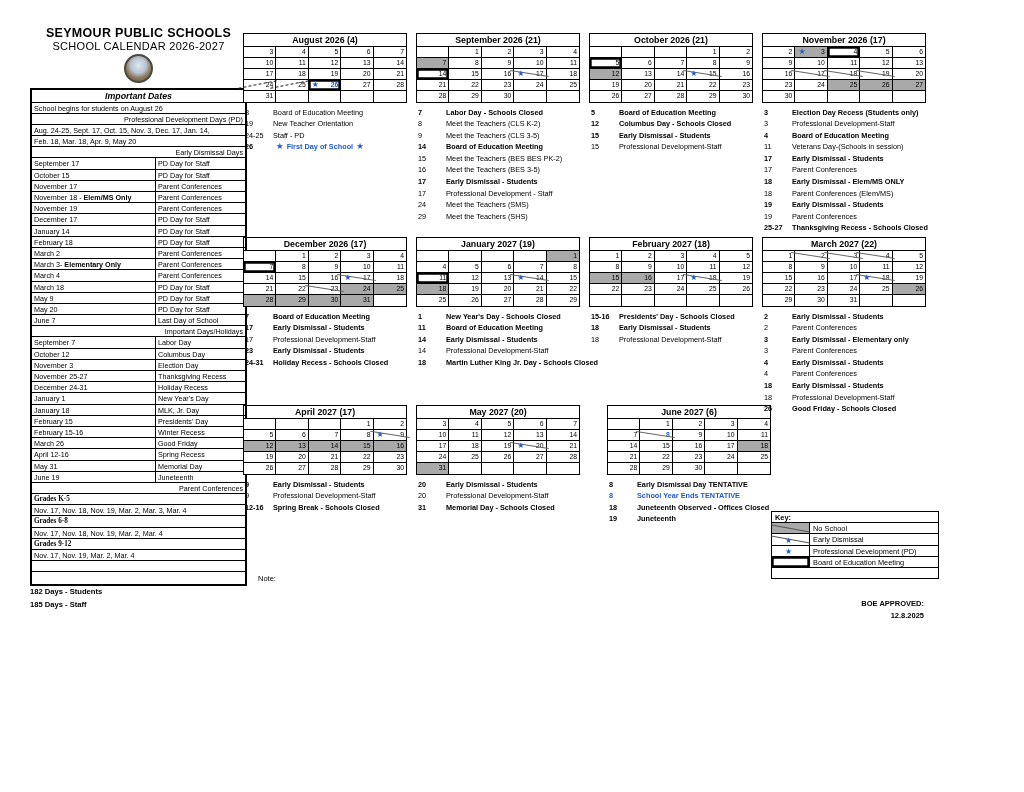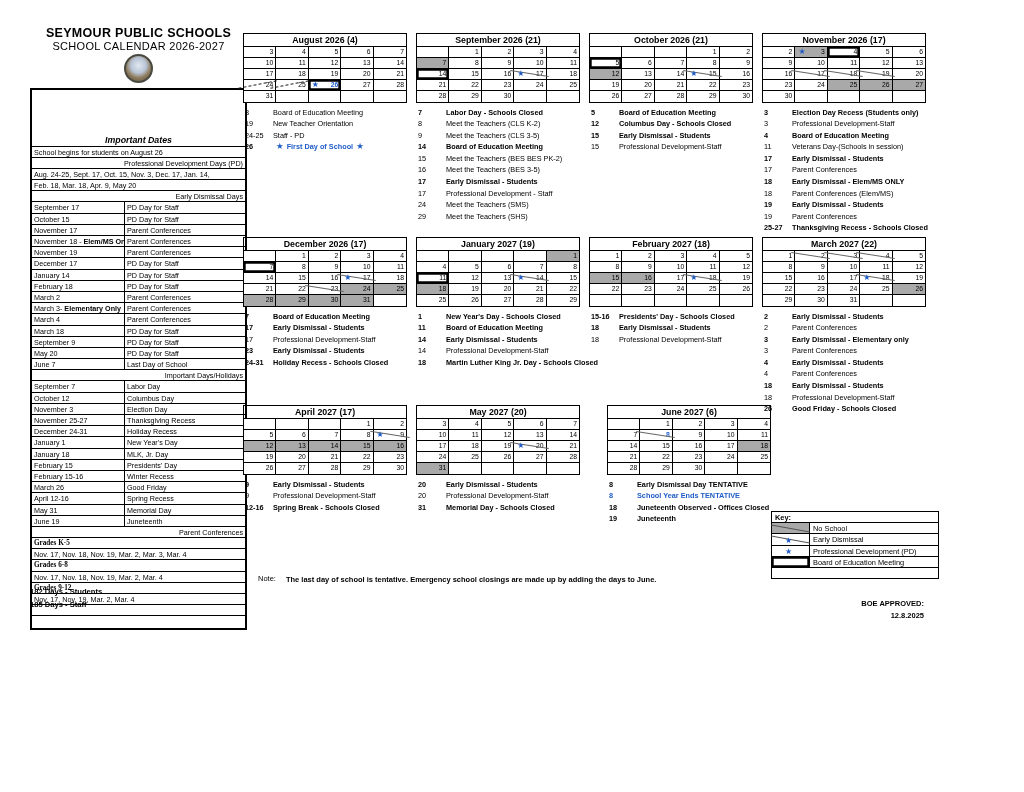--- a/index.html
+++ b/index.html
@@ -11,28 +11,28 @@
   
   .header-block { position:absolute; left:30px; top:26px; width:217px; text-align:center; }
   .school-title { font-size:12.5px; font-weight:bold; letter-spacing:.3px; }
   .school-subtitle { font-size:11px; letter-spacing:.3px; }
   .logo { width:29px; height:29px; border-radius:50%; margin:2px auto 0; border:2.5px solid #4a4a42;
           background: radial-gradient(circle at 50% 38%, #dfe7f0 0%, #b9c4d6 38%, #8d7b5c 62%, #57503f 100%); }
 
   
   .id-table { position:absolute; left:30px; top:88px; width:217px; border:2px solid #000; font-size:7.2px; background:#fff; }
   .id-title-row { font-weight:bold; font-style:italic; text-align:center; font-size:8.8px;
-                  height:12.5px; line-height:12.5px; border-bottom:1px solid #000;margin-top:44px; }
+                  height:12.5px; line-height:12.5px; border-bottom:1px solid #000; }
   .id-row { border-bottom:1px solid #000; height:11.2px; line-height:11px; padding:0 2px;
             white-space:nowrap; overflow:hidden; }
   .id-table > .id-row:last-child { border-bottom:none; }
   .id-header { font-weight:normal; text-align:right; }
   .id-bold { font-weight:bold;font-family:Liberation Serif, serif; }
   .id-pair { display:flex; padding:0; }
-  .id-date { width:93px; flex:none; border-right:1px solid #000; padding:0 2px; overflow:hidden; }
+  .id-date { width:124px; flex:none; border-right:1px solid #000; padding:0 2px; overflow:hidden; }
   .id-desc { flex:1; padding:0 2px; overflow:hidden; }
 
   .days-count { position:absolute; left:30px; font-weight:bold; font-size:7.6px; }
 
   
   .month { position:absolute; width:164px; }
   .cal-title { border:1.5px solid #000; border-bottom:none; font-weight:bold; text-align:center;
                font-size:8.8px; height:12.5px; line-height:12.5px; }
   .cal-grid { display:grid; grid-template-columns:repeat(5,1fr); border:1.5px solid #000; background:#fff; }
   .cell { position:relative; height:11px; border-right:1px solid #000; border-bottom:1px solid #000; overflow:visible; }
@@ -136,21 +136,21 @@
       </div>
       <div class="id-row id-pair">
         <span class="id-date">March 4</span>
         <span class="id-desc">Parent Conferences</span>
       </div>
       <div class="id-row id-pair">
         <span class="id-date">March 18</span>
         <span class="id-desc">PD Day for Staff</span>
       </div>
       <div class="id-row id-pair">
-        <span class="id-date">September 9</span>
+        <span class="id-date">May 9</span>
         <span class="id-desc">PD Day for Staff</span>
       </div>
       <div class="id-row id-pair">
         <span class="id-date">May 20</span>
         <span class="id-desc">PD Day for Staff</span>
       </div>
       <div class="id-row id-pair">
         <span class="id-date">June 7</span>
         <span class="id-desc">Last Day of School</span>
       </div>
@@ -1317,21 +1317,20 @@
           <span class="key-swatch boe"></span>
           <span class="key-label">Board of Education Meeting</span>
         </div>
       </div>
     <div class="key-empty"></div>
   </div>
 
   <div class="note">
     <span class="note-label">Note:</span>
     <div class="note-lines">
-      <div>The last day of school is tentative. Emergency school closings are made up by adding the days to June.</div>
     </div>
   </div>
 
   <div class="boe-approved">
     <div>BOE APPROVED:</div>
     <div>12.8.2025</div>
   </div>
 
 </div>
 

